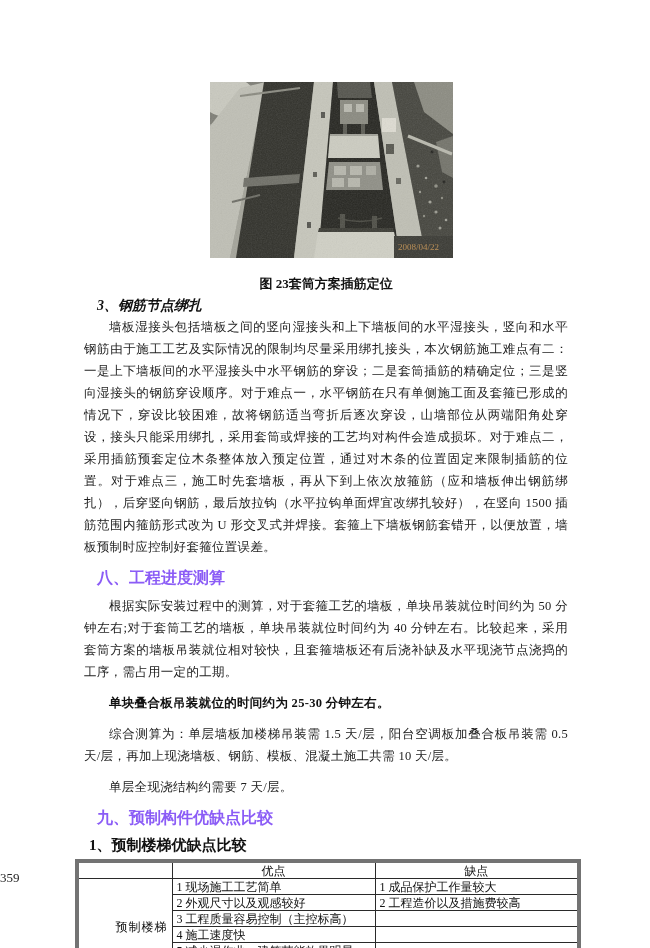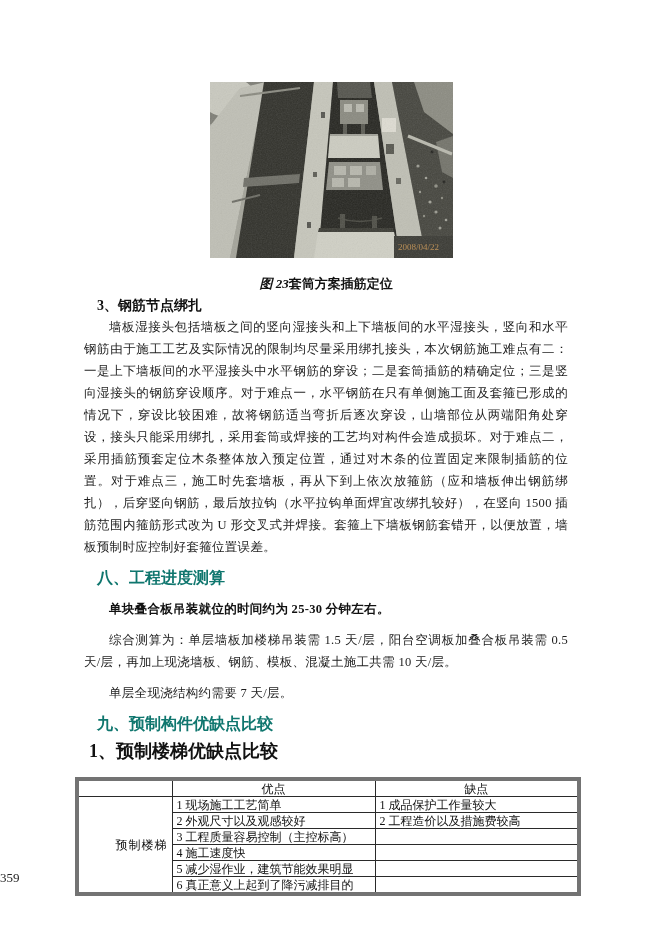--- a/index.html
+++ b/index.html
@@ -25,38 +25,39 @@
     line-height: 0;
   }
   .caption {
     margin-top: 9px;
     text-align: center;
     font-size: 13px;
     font-weight: bold;
     line-height: 18px;
     color: #111;
   }
-  .caption .cap-label { margin-right: 0; font-style: italic; }
+  .caption .cap-label { margin-right: 0; }
   .h-sub {
     margin: 3px 0 0 22px;
     font-size: 14px;
     font-weight: bold;
     line-height: 20px;
     color: #111;
+    font-style: italic;
   }
   .h-main {
     margin: 8px 0 0 22px;
     font-size: 16px;
     font-weight: bold;
     line-height: 22px;
-    color: #0f766e;
+    color: #8b5cf6;
   }
   .h-sub2 {
-    margin: 6px 0 16px 14px;
-    font-size: 18px;
+    margin: 6px 0 4px 14px;
+    font-size: 15px;
     font-weight: bold;
     line-height: 20px;
     color: #111;
   }
   p.body {
     margin: 9px;
     font-size: 12.5px;
     line-height: 22px;
     text-align: justify;
     text-indent: 2em;
@@ -183,20 +184,21 @@
     </div>
 
     <div class="caption">
       <span class="cap-label">图 23</span><span>套筒方案插筋定位</span>
     </div>
 
     <div class="h-sub">3、钢筋节点绑扎</div>
     <p class="body first">墙板湿接头包括墙板之间的竖向湿接头和上下墙板间的水平湿接头，竖向和水平钢筋由于施工工艺及实际情况的限制均尽量采用绑扎接头，本次钢筋施工难点有二：一是上下墙板间的水平湿接头中水平钢筋的穿设；二是套筒插筋的精确定位；三是竖向湿接头的钢筋穿设顺序。对于难点一，水平钢筋在只有单侧施工面及套箍已形成的情况下，穿设比较困难，故将钢筋适当弯折后逐次穿设，山墙部位从两端阳角处穿设，接头只能采用绑扎，采用套筒或焊接的工艺均对构件会造成损坏。对于难点二，采用插筋预套定位木条整体放入预定位置，通过对木条的位置固定来限制插筋的位置。对于难点三，施工时先套墙板，再从下到上依次放箍筋（应和墙板伸出钢筋绑扎），后穿竖向钢筋，最后放拉钩（水平拉钩单面焊宜改绑扎较好），在竖向 1500 插筋范围内箍筋形式改为 U 形交叉式并焊接。套箍上下墙板钢筋套错开，以便放置，墙板预制时应控制好套箍位置误差。</p>
 
     <div class="h-main">八、工程进度测算</div>
+    <p class="body gap">根据实际安装过程中的测算，对于套箍工艺的墙板，单块吊装就位时间约为 50 分钟左右;对于套筒工艺的墙板，单块吊装就位时间约为 40 分钟左右。比较起来，采用套筒方案的墙板吊装就位相对较快，且套箍墙板还有后浇补缺及水平现浇节点浇捣的工序，需占用一定的工期。</p>
     <p class="body bold">单块叠合板吊装就位的时间约为 25-30 分钟左右。</p>
     <p class="body">综合测算为：单层墙板加楼梯吊装需 1.5 天/层，阳台空调板加叠合板吊装需 0.5 天/层，再加上现浇墙板、钢筋、模板、混凝土施工共需 10 天/层。</p>
     <p class="body">单层全现浇结构约需要 7 天/层。</p>
 
     <div class="h-main">九、预制构件优缺点比较</div>
     <div class="h-sub2">1、预制楼梯优缺点比较</div>
 
     <table class="cmp">
       <colgroup>
         <col style="width:95px">

